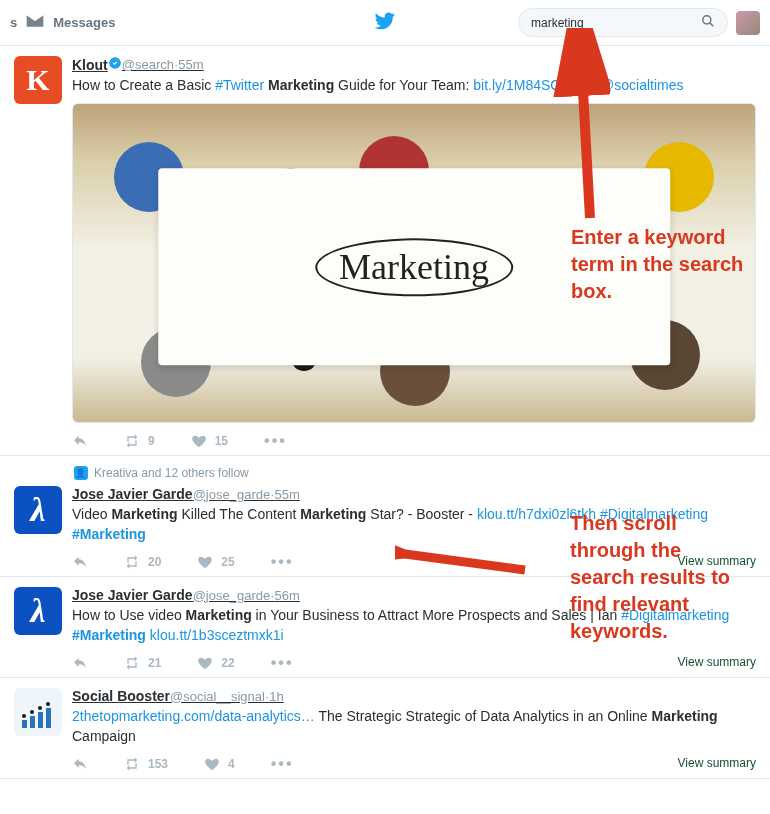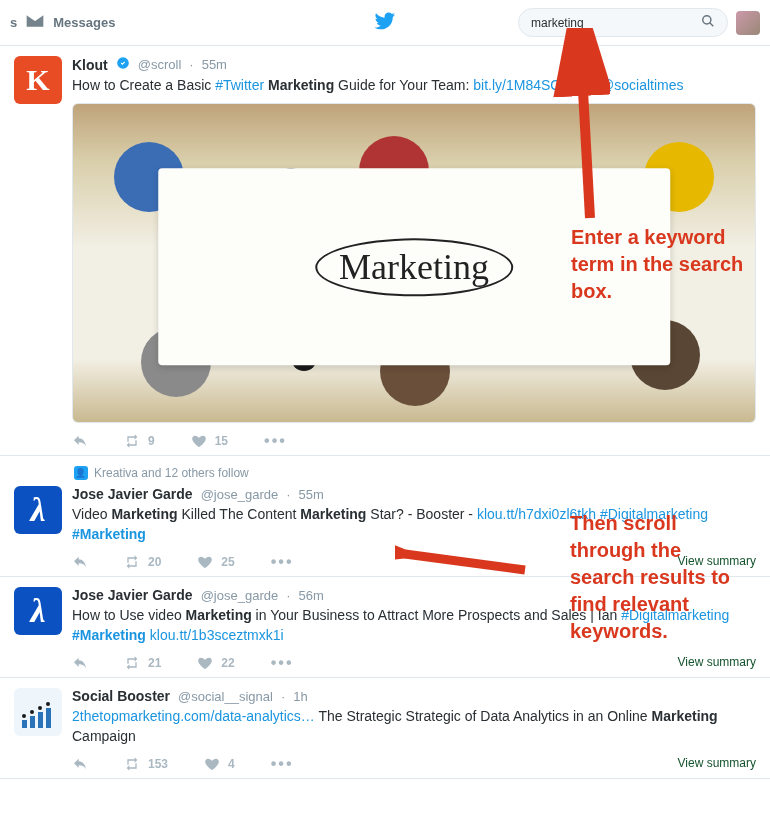--- a/index.html
+++ b/index.html
@@ -47,21 +47,21 @@
   }
   .avatar {
     width: 48px; height: 48px; border-radius: 6px;
     flex-shrink: 0; display:flex; align-items:center; justify-content:center;
     color:#fff; font-size:26px; font-weight:bold;
   }
   .avatar.klout { background:#e84c24; font-family: Georgia, serif; font-size:30px;}
   .avatar.lambda { background:#0b51c1; font-family: serif; font-size:34px; font-style:italic;}
   .avatar.booster { background:#eef6fb; }
   .tweet-body { flex: 1; min-width: 0; }
-  .tweet-header { display: flex; align-items: center; gap: 8px; flex-wrap: wrap; font-size:14px;}
+  .tweet-header { display: flex; align-items: center; gap: 0; flex-wrap: wrap; font-size:14px;text-decoration:underline;}
   .name { font-weight: bold; color: #292f33; }
   .verified { color:#1da1f2; }
   .handle, .dot, .time { color: #8899a6; font-size: 13px; }
   .tweet-text { margin-top: 2px; font-size: 14px; line-height: 20px; color:#292f33;}
   .link { color: #1b95e0; }
   .bold { font-weight: bold; }
   .context { color:#8899a6; font-size:12px; margin: 10px 0 2px 74px; display:flex; align-items:center; gap:6px;}
   .context-icon { width:14px; height:14px; background:#1da1f2; border-radius:3px; display:inline-flex; align-items:center; justify-content:center; color:#fff; font-size:9px;}
 
   .media {
@@ -148,21 +148,21 @@
     <div class="avatar klout">K</div>
     <div class="tweet-body">
       <div class="tweet-header">
         <span class="name">Klout</span>
         <span class="verified">
           <svg width="14" height="14" viewBox="0 0 24 24" fill="currentColor">
               <circle cx="12" cy="12" r="10"></circle>
               <path d="M9 12l2 2 4-4" stroke="#fff" stroke-width="2" fill="none"></path>
             </svg>
         </span>
-        <span class="handle">@scroll</span>
+        <span class="handle">@search</span>
         <span class="dot">·</span>
         <span class="time">55m</span>
       </div>
       <div class="tweet-text"><span>How to Create a Basic </span><span class="link">#Twitter</span><span> </span><span class="bold">Marketing</span><span> Guide for Your Team: </span><span class="link">bit.ly/1M84SOW</span><span> via </span><span class="link">@socialtimes</span></div>
 
       <div class="media">
         <div class="media-person p1"></div>
           <div class="media-person p2"></div>
           <div class="media-person p3"></div>
         <div class="media-person p4"></div>

